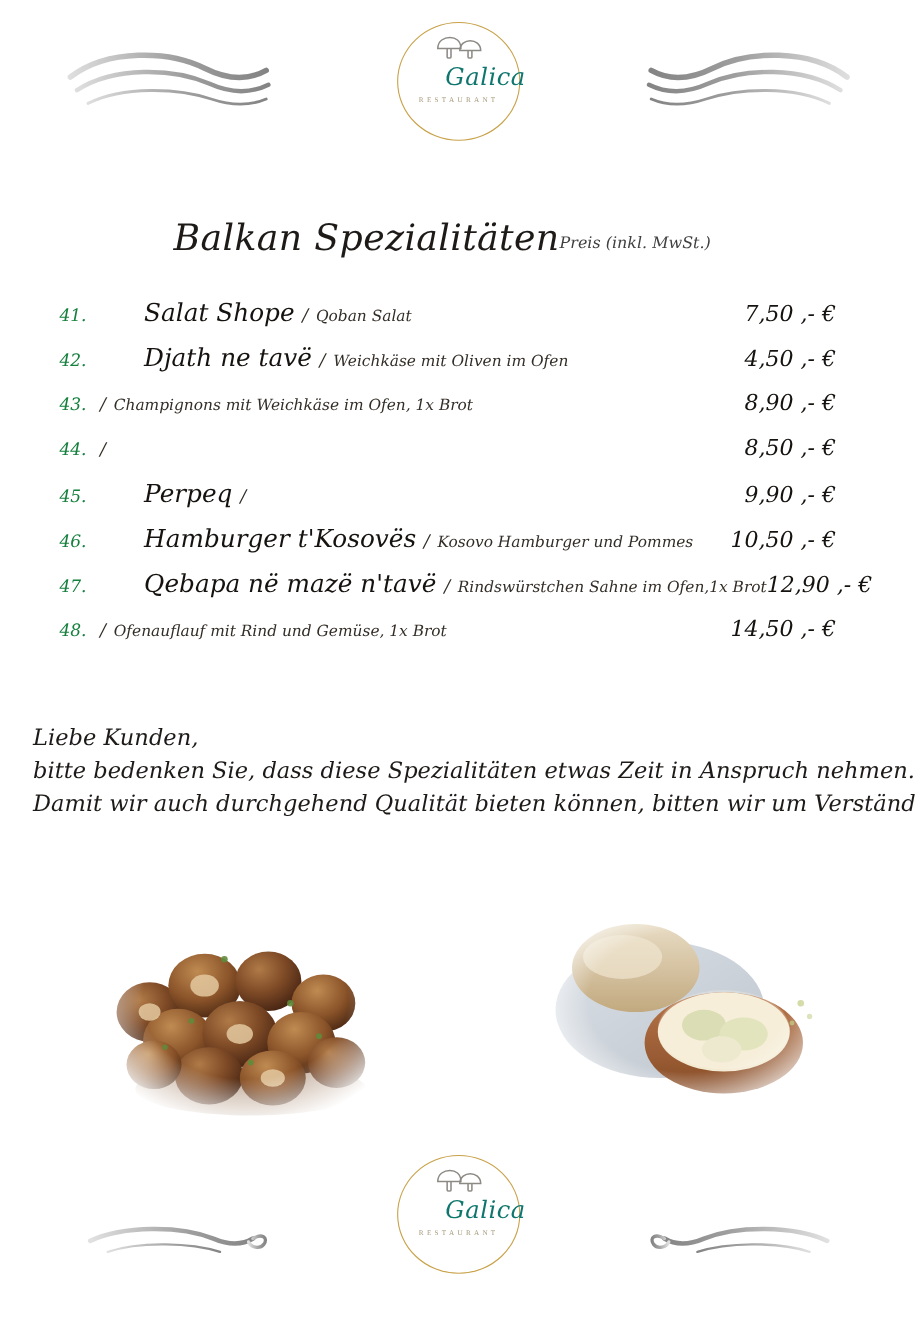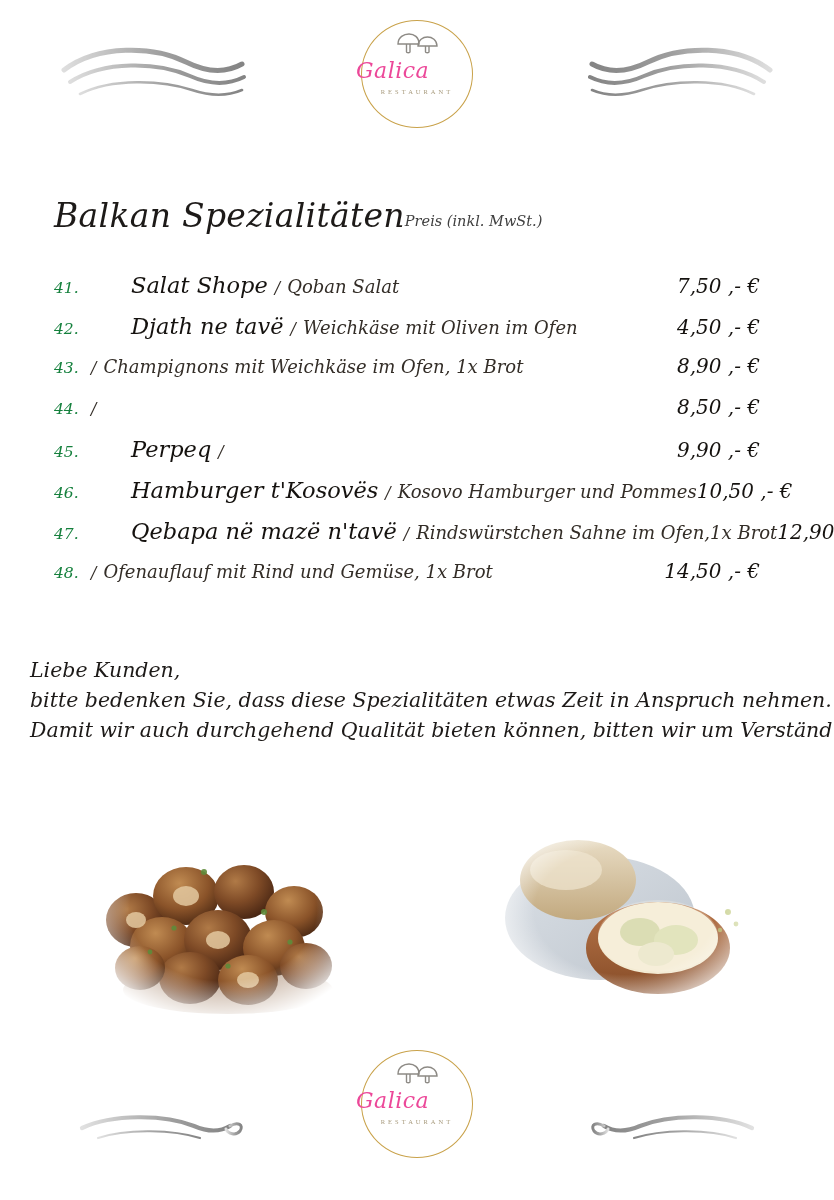--- a/index.html
+++ b/index.html
@@ -24,38 +24,38 @@
     position:absolute; left:5px; top:2px; width:112px; height:108px;
     border-radius:50%;
     border:1.5px solid #c9a24a;
     background:#ffffff;
   }
   .logo-mark {
     position:absolute; left:0; top:14px; width:122px; text-align:center;
     font-size:19px; color:#8d8a85; letter-spacing:1px;
   }
   .logo-name {
-    position:absolute; left:0; top:40px; width:122px; text-align:left;
-    font-family:"DejaVu Serif", serif;
-    font-style:italic; font-size:22px; color:#ec4899;
+    position:absolute; left:0; top:40px; width:122px; text-align:right;
+    font-family:"DejaVu Serif", serif;
+    font-style:italic; font-size:22px; color:#0f766e;
     letter-spacing:.5px;
   }
   .logo-sub {
     position:absolute; left:0; top:70px; width:122px; text-align:center;
     font-size:6.5px; letter-spacing:3px; color:#a79a7c;
   }
 
   .flourish { position:absolute; top:40px; height:70px; width:190px; opacity:.85; }
   .flourish.left { left:58px; }
   .flourish.right { right:58px; }
 
   
   .title-row {
     position:absolute; left:34px; top:196px; width:766px;
-    display:flex; align-items:flex-end; justify-content:flex-start;margin-left:20px;
+    display:flex; align-items:flex-end; justify-content:center;
   }
   .section-title {
     font-family:"DejaVu Serif", serif;
     font-style:italic;
     font-size:33px;
     font-weight:400;
     color:#1d1a18;
     letter-spacing:.3px;
   }
   .price-note {
@@ -88,21 +88,21 @@
     font-family:"DejaVu Serif", serif;
     font-style:italic;
     font-size:22.5px;
     color:#15120f;
     white-space:nowrap;
     margin-left:47px;
   }
   .m-desc {
     font-family:"DejaVu Serif", serif;
     font-style:italic;
-    font-size:18px;
+    font-size:14px;
     color:#332d27;
     white-space:nowrap;
     margin-left:7px;
   }
   .m-sep {
     font-family:"DejaVu Serif", serif;
     font-style:italic;
     font-size:16px;
     color:#332d27;
     margin-left:7px;

